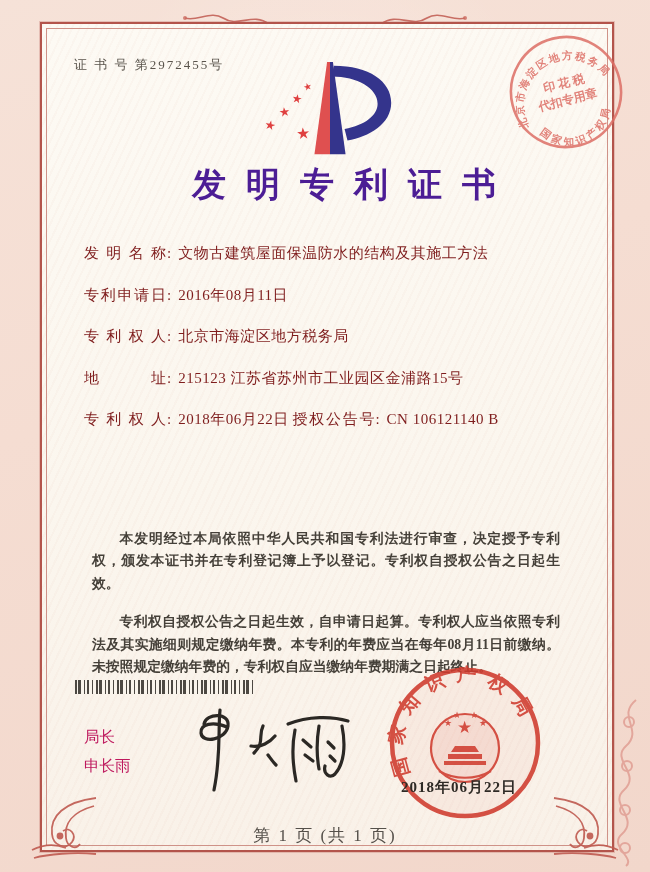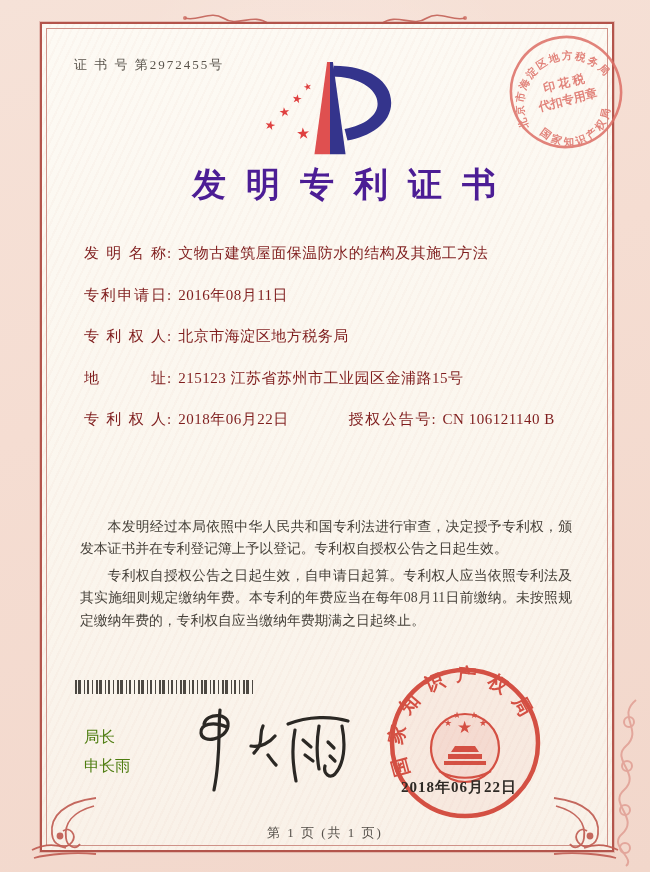--- a/index.html
+++ b/index.html
@@ -34,44 +34,44 @@
     padding-left:19px;
   }
   .fields{position:absolute;left:84px;top:244px;width:500px;font-size:15px;color:#7f1d1d;}
   .frow{height:41.5px;white-space:nowrap;}
   .flabel{
     display:inline-block;width:82px;text-align:justify;text-align-last:justify;
     vertical-align:top;
   }
   .fcolon{display:inline-block;margin-left:1px;}
   .fvalue{margin-left:7px;letter-spacing:0.5px;}
-  .frow-double .pair2{margin-left:56px;}
+  .frow-double .pair2{}
   .paras{
     position:absolute;left:76px;top:512px;width:500px;
     font-size:13.8px;line-height:22.4px;color:#454039;text-align:justify;
   }
-  .paras p{margin:4px;text-indent:2em;}
+  .paras p{margin:16px;text-indent:2em;font-weight:bold;}
   .barcode{
     position:absolute;left:75px;top:680px;width:178px;height:14px;
     background:repeating-linear-gradient(90deg,
       #35312c 0 2px,#f9f4ec 2px 3px,#35312c 3px 6px,#f9f4ec 6px 9px,
       #35312c 9px 10px,#f9f4ec 10px 12px,#35312c 12px 14px,#f9f4ec 14px 17px,
       #35312c 17px 18px,#f9f4ec 18px 21px);
     opacity:0.88;
   }
-  .official{position:absolute;left:84px;top:722px;font-size:15.5px;color:#4d7c0f;line-height:29px;}
+  .official{position:absolute;left:84px;top:722px;font-size:15.5px;color:#be185d;line-height:29px;}
   .signature{position:absolute;left:182px;top:700px;width:178px;height:95px;}
   .seal{position:absolute;left:384px;top:662px;width:162px;height:162px;}
   .seal-date{
     position:absolute;left:401px;top:778px;font-size:15px;font-weight:bold;
     color:#2e2a25;letter-spacing:1px;
   }
   .footer{
     position:absolute;left:0;top:824px;width:650px;text-align:center;
-    font-size:13px;color:#55504a;letter-spacing:2px;
+    font-size:17px;color:#55504a;letter-spacing:2px;
   }
   .taxstamp{position:absolute;left:498px;top:24px;width:136px;height:136px;}
   .ornament-top{position:absolute;left:165px;top:6px;width:320px;height:52px;}
   .corner{position:absolute;width:74px;height:72px;}
   .corner-bl{left:26px;top:792px;}
   .corner-br{right:26px;top:792px;transform:scaleX(-1);}
   .rope{position:absolute;left:596px;top:696px;width:54px;height:172px;opacity:0.5;}
   svg text{font-family:"Liberation Serif","DejaVu Serif",serif;}
 </style>
 </head>

